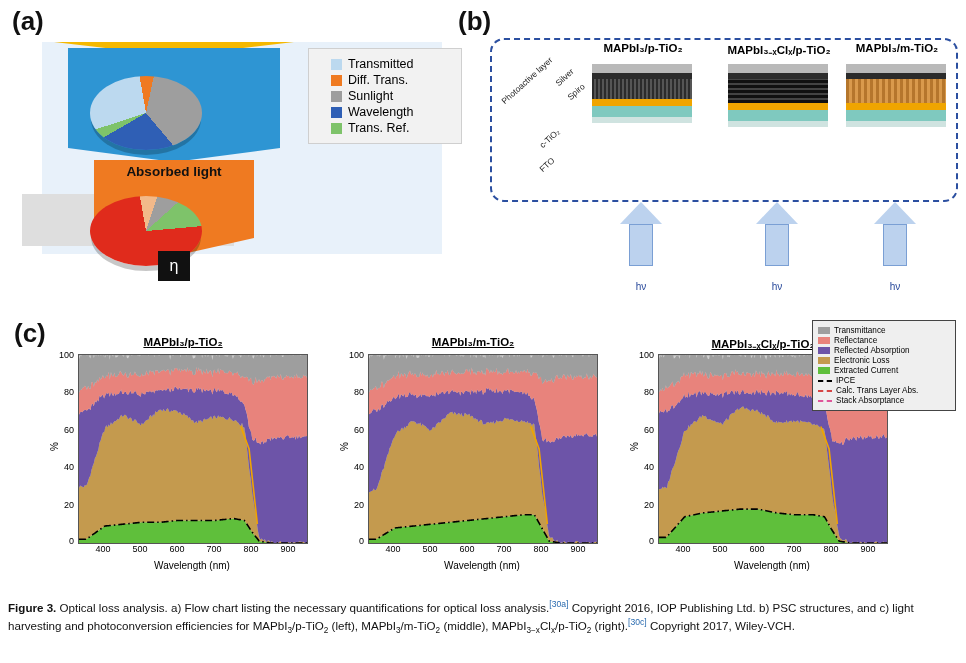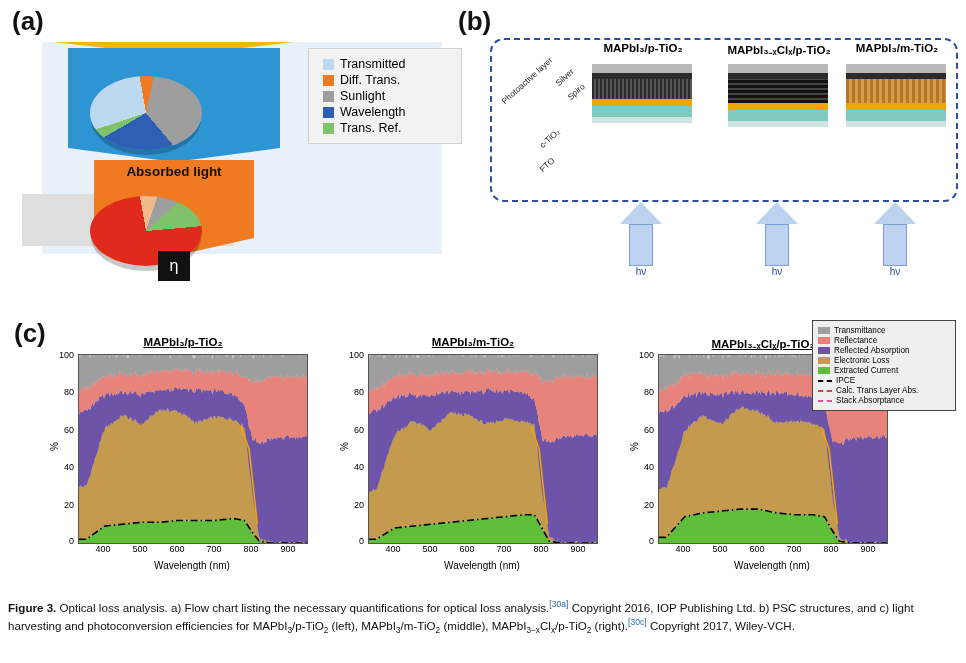--- a/index.html
+++ b/index.html
@@ -75,21 +75,21 @@
         #9e9e9e 28deg 58deg,
         #7ec36a 58deg 95deg,
         #e02b1c 95deg 360deg);
     box-shadow:0 6px 0 -1px rgba(0,0,0,0.22);
   }
   .legend-box{
     position:absolute;left:300px;top:44px;width:140px;
     background:#f2f2f2;border:1px solid #cfcfcf;padding:6px 6px 6px 6px;
   }
   .legend-box.two{top:152px;}
-  .legend-row{display:flex;align-items:center;margin:2px 8px;font-size:12.5px;}
+  .legend-row{display:flex;align-items:center;margin:2px 16px;font-size:12.5px;}
   .legend-sw{width:11px;height:11px;margin-right:6px;flex:0 0 auto;}
 
   
   #panel-b{position:absolute;left:452px;top:4px;width:510px;height:300px;}
   #panel-b .panel-label{position:absolute;left:6px;top:2px;}
   .dashbox{
     position:absolute;left:38px;top:34px;width:464px;height:160px;
     border:2px dashed #2b4fa0;border-radius:14px;background:#fff;
   }
   .struct{position:absolute;top:54px;width:118px;}
@@ -107,21 +107,21 @@
   .lay.ctio{background:#f0a500;height:7px;}
   .lay.fto{background:#7fc9bf;height:11px;}
   .lay.glass{background:#cfe3e0;height:6px;}
   .arrow{position:absolute;width:42px;}
   .arrow .shaft{width:22px;height:40px;background:#bcd2ee;border:1px solid #7a9fd4;margin:0 auto;}
   .arrow .head{
     width:0;height:0;margin:0 auto;
     border-left:21px solid transparent;border-right:21px solid transparent;
     border-bottom:22px solid #bcd2ee;
   }
-  .hv{text-align:center;font-size:10px;color:#27489a;margin-top:0;}
+  .hv{text-align:center;font-size:10px;color:#27489a;margin-top:15px;}
   .sidelabels{position:absolute;left:42px;top:44px;width:80px;height:130px;font-size:8.5px;color:#222;}
   .sidelabels span{position:absolute;white-space:nowrap;transform:rotate(-42deg);transform-origin:left bottom;}
 
   
   #panel-c{position:absolute;left:8px;top:310px;width:950px;height:280px;}
   #panel-c .panel-label{position:absolute;left:6px;top:8px;}
   .plot{position:absolute;top:26px;width:270px;height:240px;}
   .plot .ptitle{
     position:absolute;top:0;left:0;width:270px;text-align:center;
     font-size:11.5px;font-weight:bold;text-decoration:underline;

